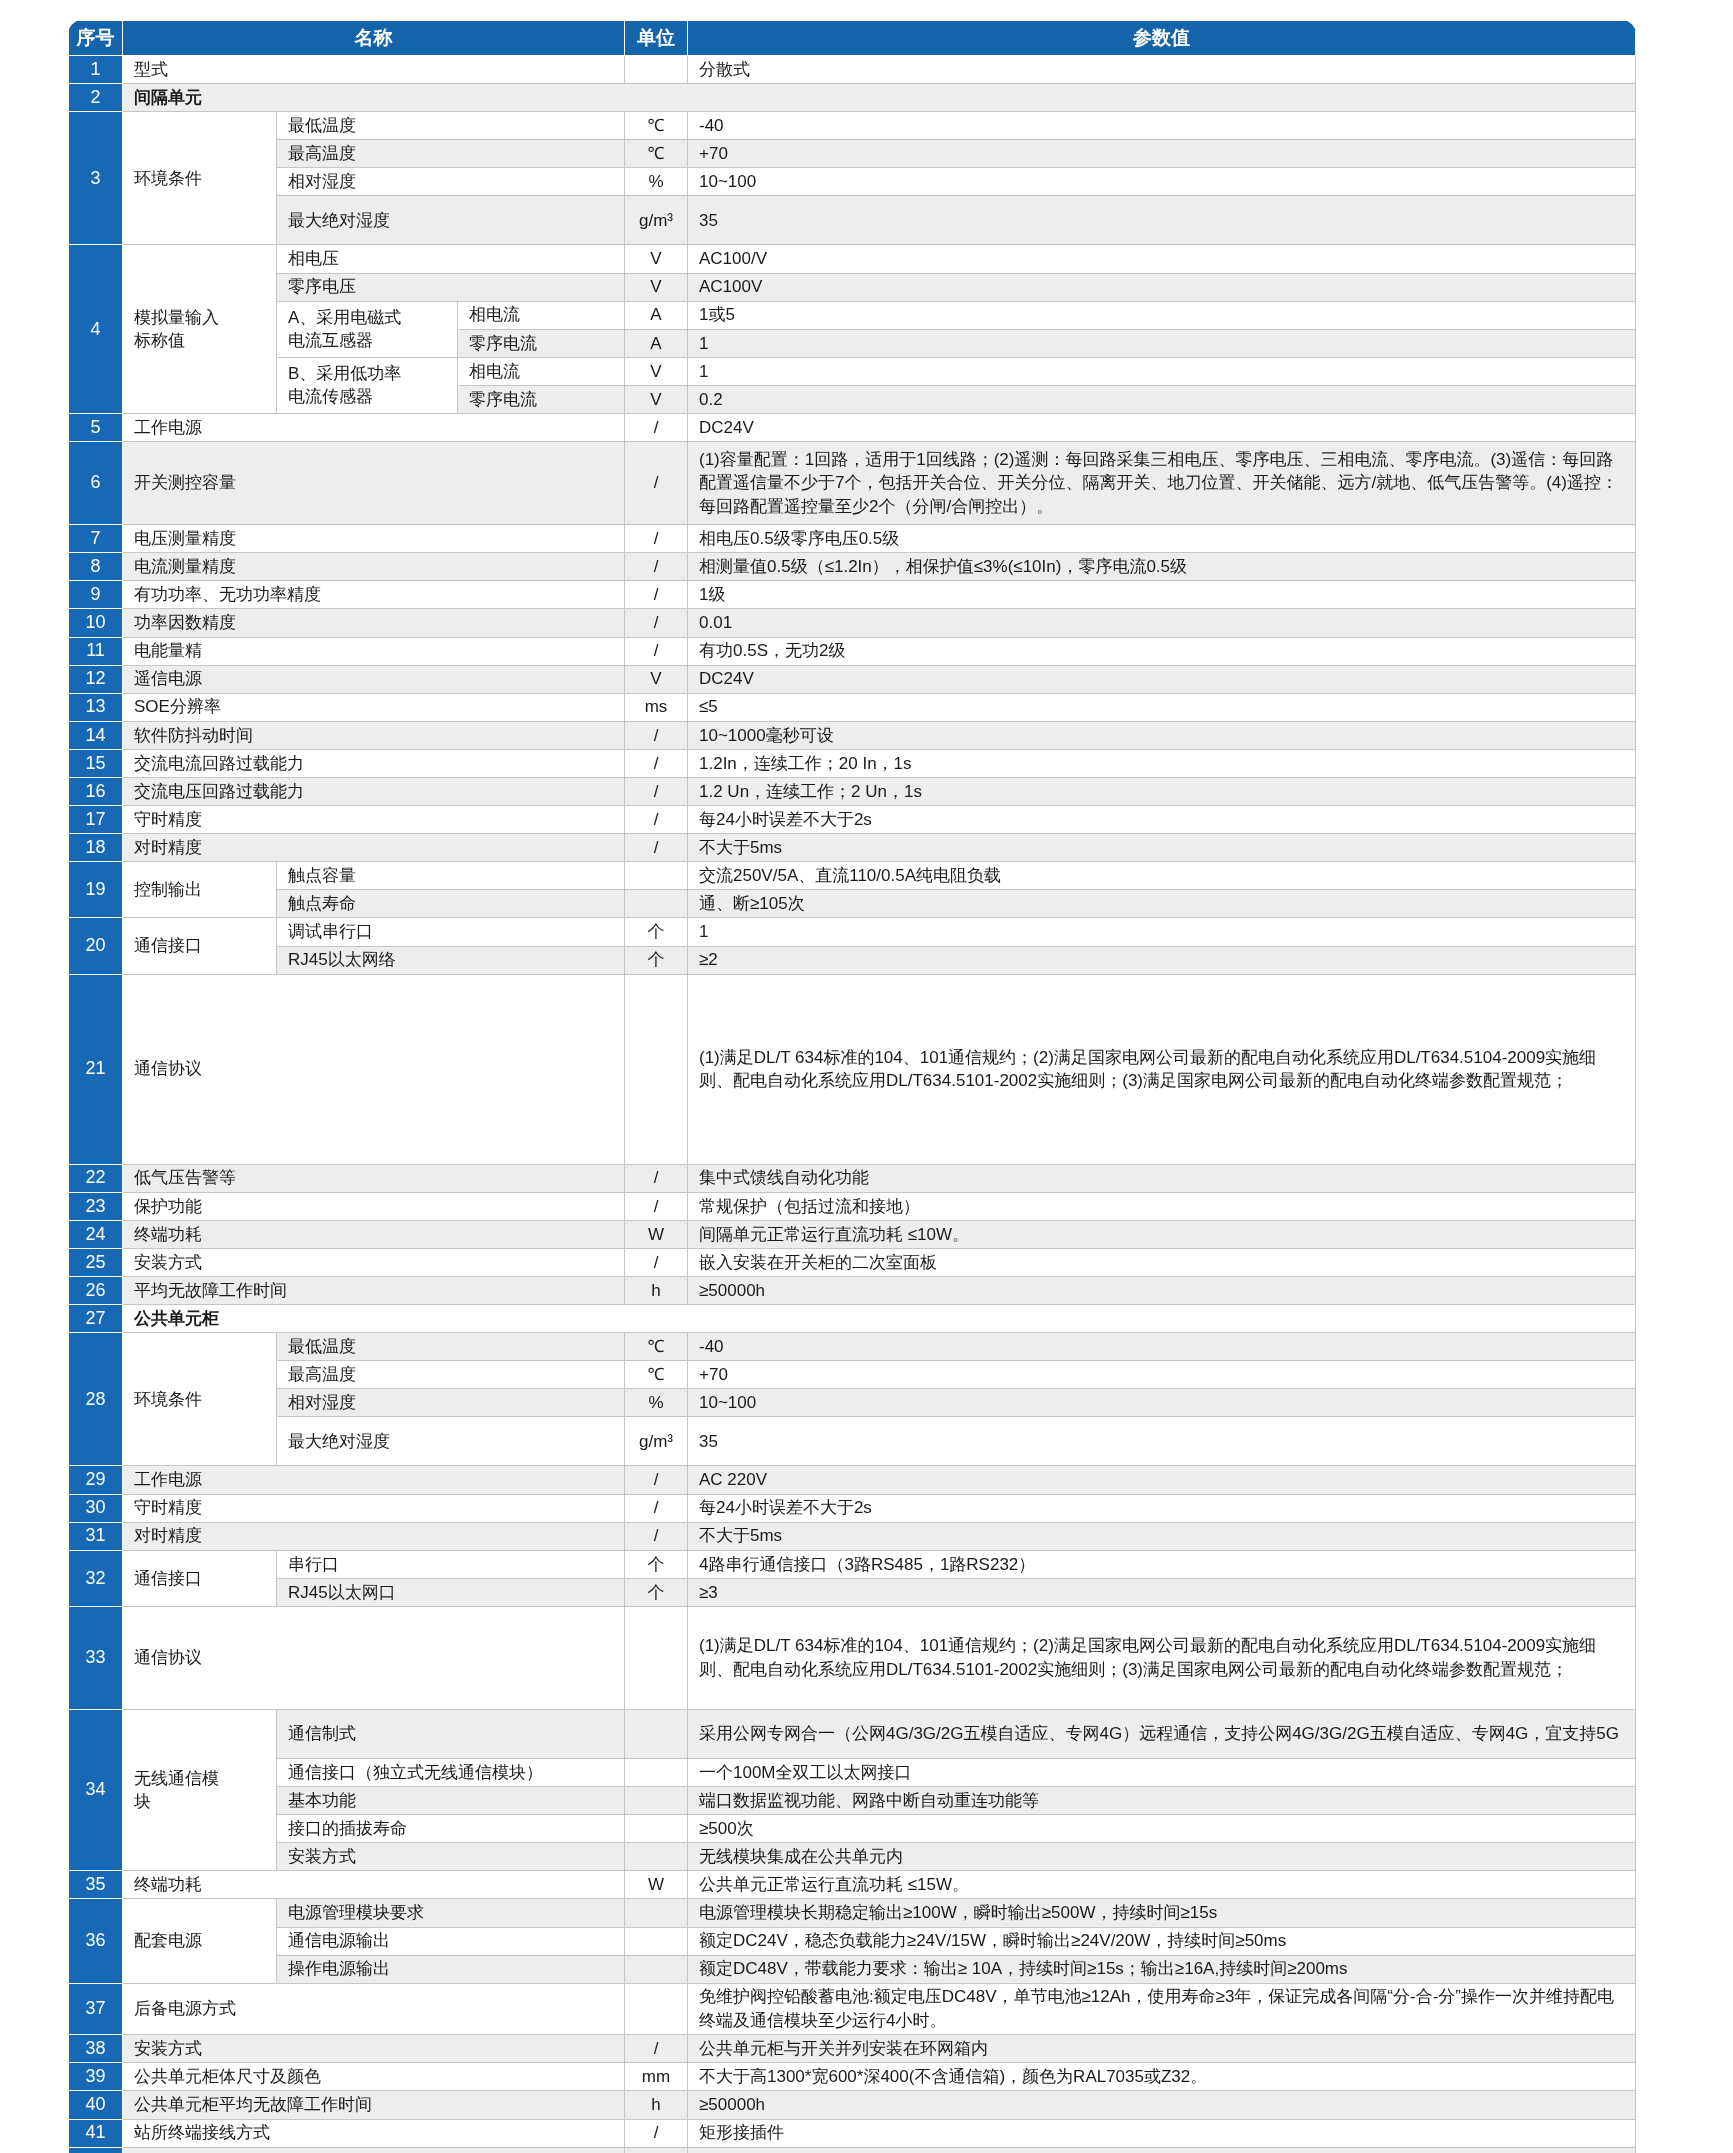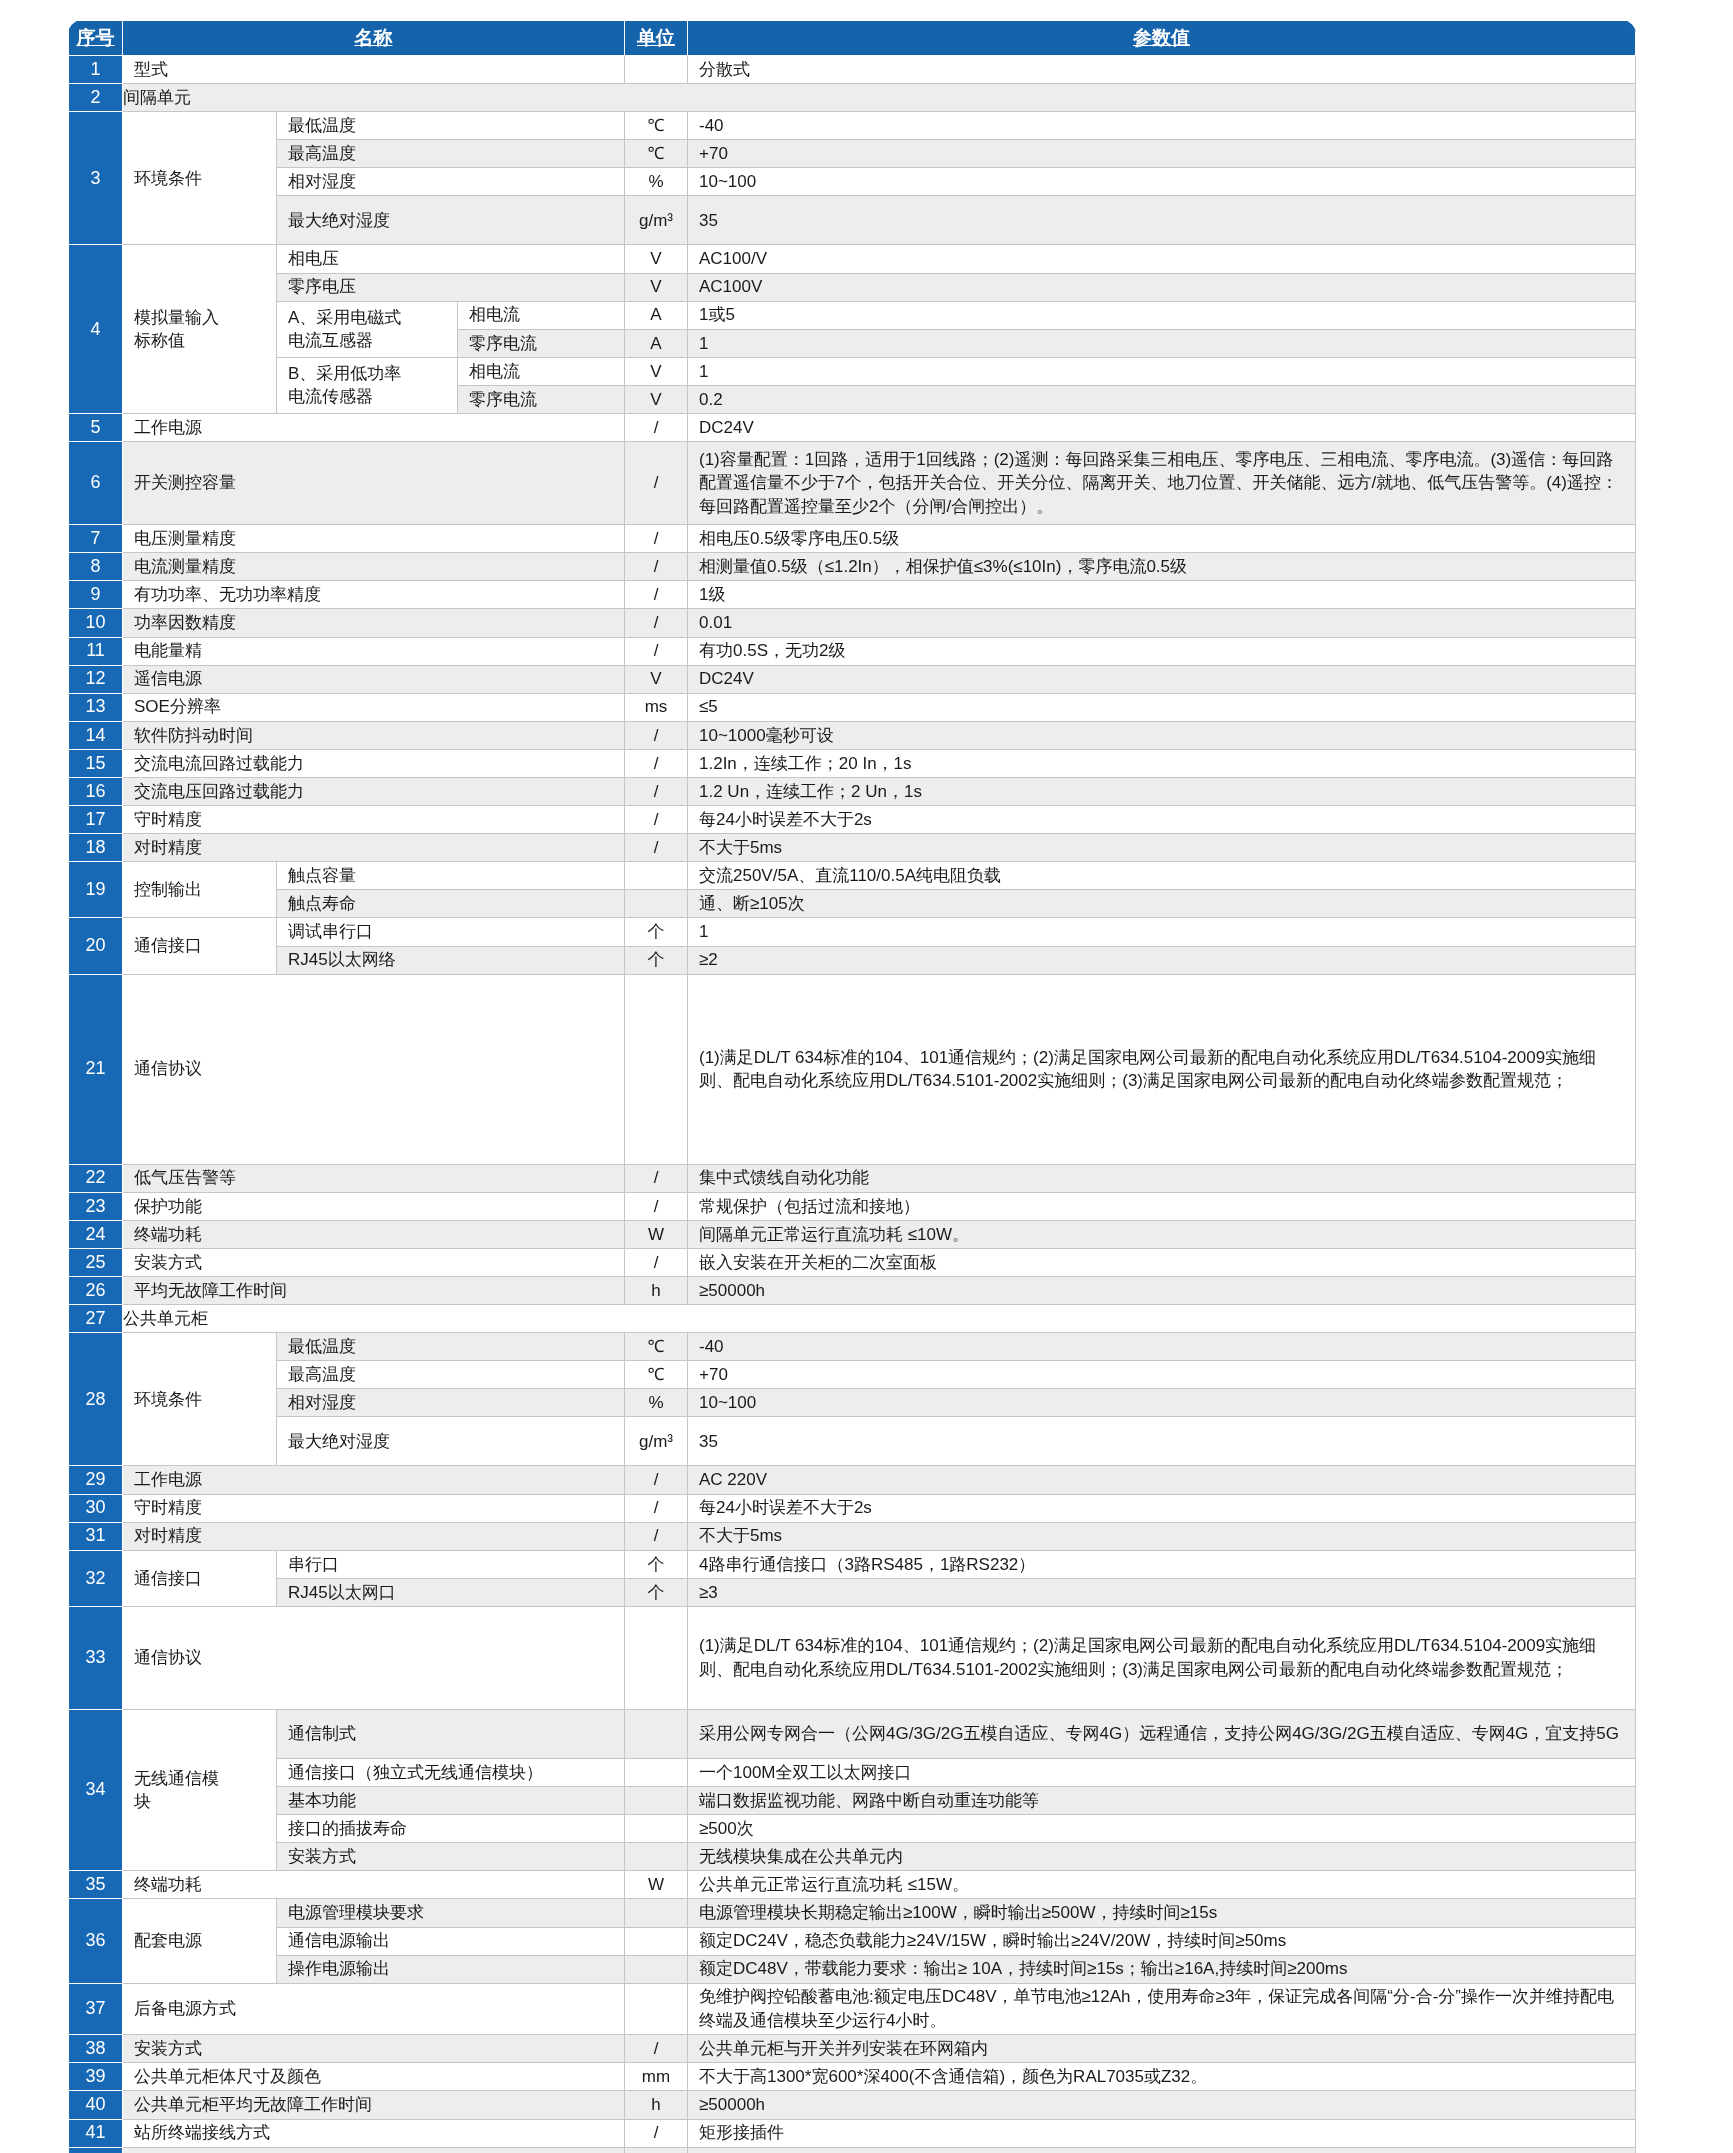--- a/index.html
+++ b/index.html
@@ -16,35 +16,35 @@
   }
   .page{position:absolute;left:68px;top:20px;width:1568px;}
   .tbl-round{border-radius:14.5px 14.5px 0 0;overflow:hidden;}
   table{
     border-collapse:collapse;table-layout:fixed;width:1568px;
     font-size:17px;color:var(--text);
   }
   thead th{
     background:var(--header-bg);color:#ffffff;font-weight:bold;
     font-size:19px;height:34px;border:1.8px solid #ffffff;
-    text-align:center;vertical-align:middle;padding:0;text-decoration:underline;
+    text-align:center;vertical-align:middle;padding:0;
   }
   tbody tr{height:24.4px;}
   tbody td{
     border:0.9px solid var(--border);
     vertical-align:middle;line-height:23.5px;
     padding:1.8px 7.2px;word-break:break-all;
   }
   tr.w td{background:#ffffff;}
   tr.g td{background:var(--stripe);}
   td.num{
     background:var(--num-bg) !important;color:#ffffff;text-align:center;
     border:1.8px solid #ffffff;font-size:18px;padding:0;
   }
-  td.section{padding-left:0;}
+  td.section{padding-left:11px;font-weight:bold;}
   td.n1,td.n2,td.n3{padding-left:11px;padding-right:7.2px;}
   td.unit{text-align:center;padding:1.8px 1.8px;}
   td.value{padding-left:11px;padding-right:9px;}
   td.grp{background:#ffffff !important;}
   td.wrapnarrow{padding-right:56px;}
   td.wrapmed{padding-right:47px;margin-top:20px;}
 </style>
 </head>
 <body>
 

